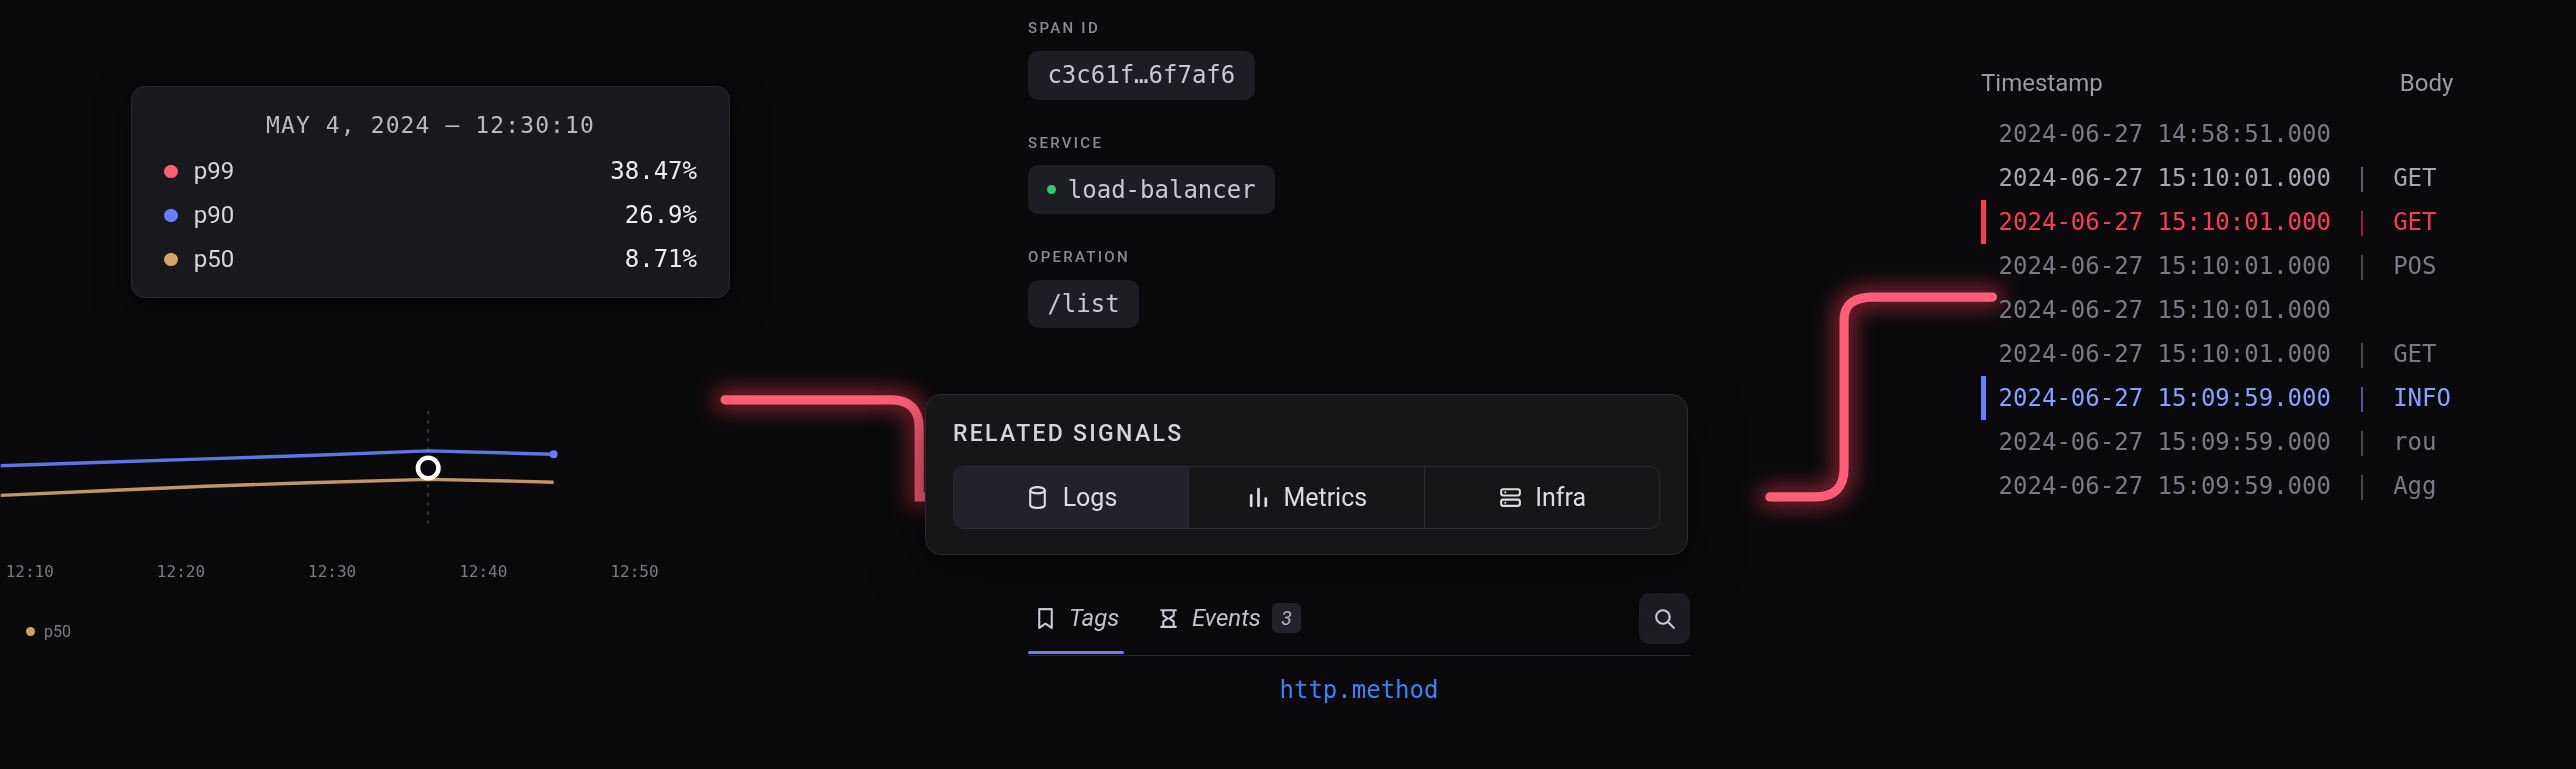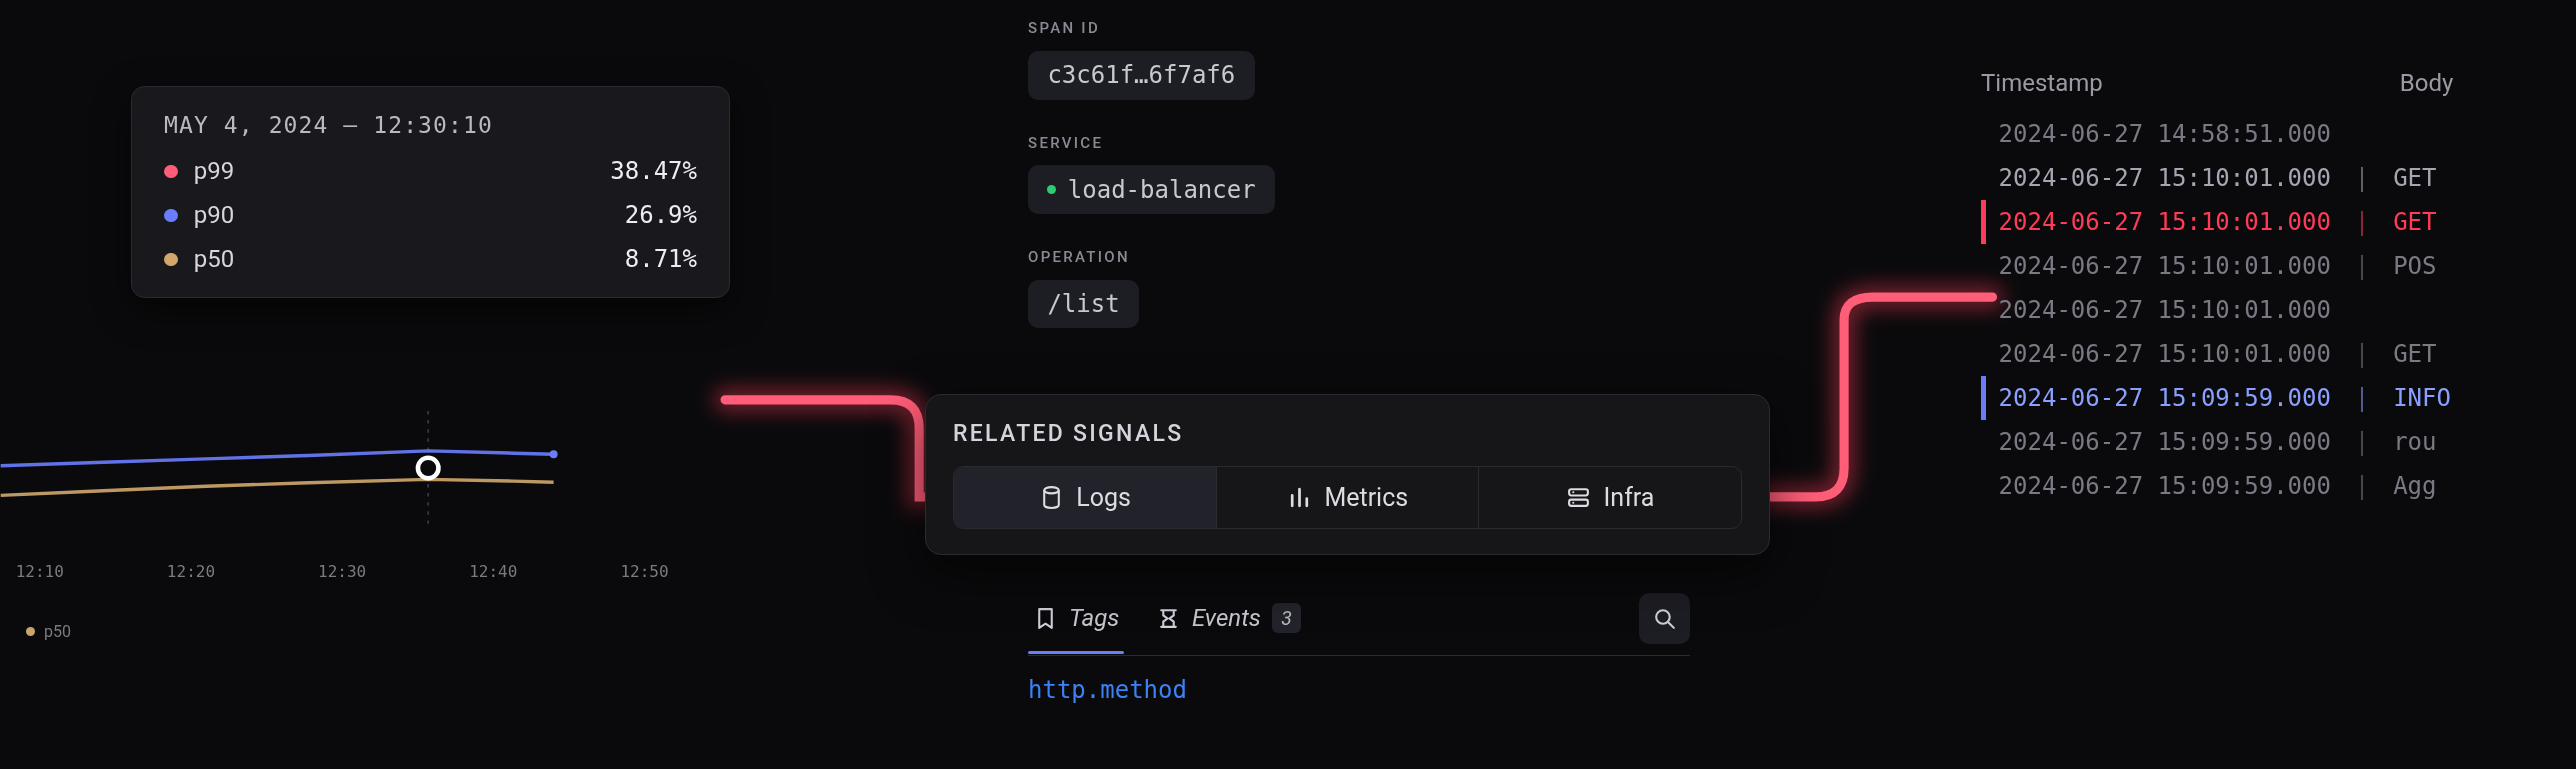--- a/index.html
+++ b/index.html
@@ -5,35 +5,35 @@
   * { box-sizing: border-box; margin: 0; padding: 0; }
   html, body {
     width: 2576px;
     height: 770px;
     background: #0a0a0c;
     color: #e5e5e7;
     font-family: -apple-system, BlinkMacSystemFont, "Segoe UI", Roboto, sans-serif;
     overflow: hidden;
     position: relative;
   }
-  .mono { font-family: ui-monospace, "SF Mono", Menlo, Consolas, monospace; }
+  .mono { font-family: ui-monospace, "SF Mono", Menlo, Consolas, monospace; text-align: center; }
 
   
   .chart-area {
     position: absolute;
     left: 0;
     top: 0;
     width: 685px;
     height: 770px;
   }
   .chart-svg { position: absolute; left: 0; top: 411px; width: 617px; height: 114px; }
   .mini-stroke { stroke-width: 6; fill: none; opacity: .9; }
   .selected-point { fill: #0a0a0c; stroke: #fff; stroke-width: 8; }
 
-  .x-ticks { position: absolute; left: 10px; top: 562px; width: 685px; display: flex; gap: 103px; padding-left: 5.7px; }
+  .x-ticks { position: absolute; left: 0; top: 562px; width: 685px; display: flex; gap: 103px; padding-left: 5.7px; }
   .x-ticks span { color: #7a7a80; font-size: 16px; }
 
   .chart-legend { position: absolute; left: 26px; top: 622px; display: flex; align-items: center; gap: 9px; color: #7a7a80; font-size: 16px; }
   .legend-dot { width: 9px; height: 9px; border-radius: 50%; background: #c9a46b; }
 
   .tooltip {
     position: absolute;
     left: 131px; top: 86px;
     width: 599px;
     background: #18181d;
@@ -90,21 +90,21 @@
     display: inline-flex; align-items: center; justify-content: center;
     border-radius: 10.3px; margin-left: auto;
   }
 
   .kv-key { color: #3b82f6; font-size: 24px; margin-top: 20.6px; }
 
   
   .signals-card {
     position: absolute;
     left: 925px; top: 394px;
-    width: 845px;
+    width: 763px;
     background: #161619;
     border: 0.6px solid #2a2a32;
     border-radius: 16px;
     padding: 25px 27px 25px 27px;
     box-shadow: 0 17px 51px rgba(0,0,0,.6);
   }
   .signals-title { color: #d4d4dc; letter-spacing: 2.3px; font-size: 23px; font-weight: 500; margin-bottom: 19.4px; }
   .signals-tabs { display: flex; border: 0.6px solid #2a2a32; border-radius: 10.3px; overflow: hidden; }
   .signals-tabs .stab {
     flex: 1; display: inline-flex; align-items: center; justify-content: center; gap: 12.6px;

